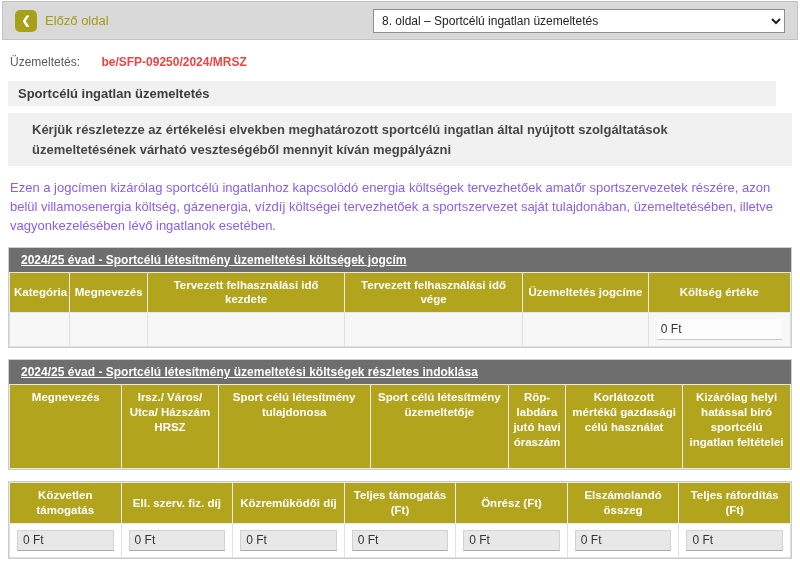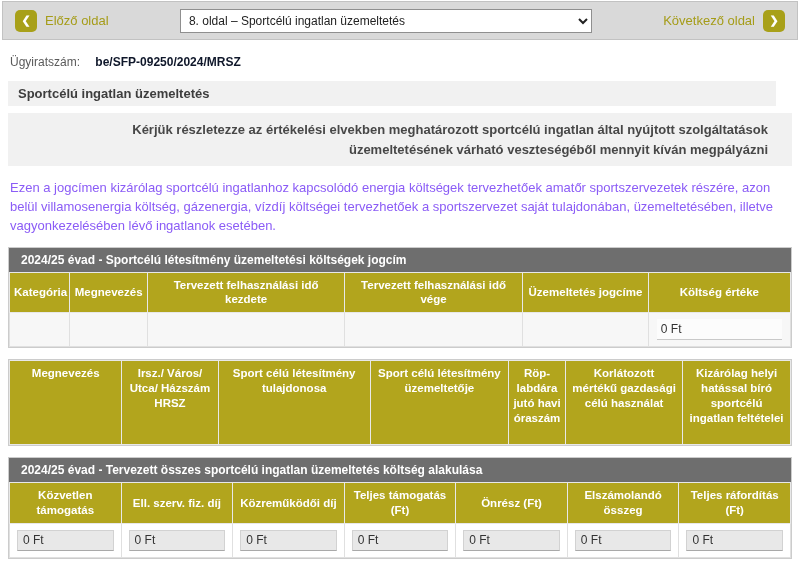--- a/index.html
+++ b/index.html
@@ -37,60 +37,60 @@
     width: 412px; height: 24px;
     font-size: 12px; color: #222;
     font-family: "Liberation Sans", sans-serif;
     border: 1px solid #8f8f8f;
     background: #fff;
     padding: 1px 4px;
   }
 
   
   .case-row { margin: 15px 10px 0 10px; font-size: 12px; color: #5a5a5a; }
-  .case-row .val { font-weight: bold; color: #0f172a; margin-left: 12px; }
+  .case-row .val { font-weight: bold; color: #ef4444; margin-left: 18px; }
 
   
   .section-title {
     margin: 12px 24px 0 8px;
     background: #f1f1f1;
     color: #3d3d3d;
     font-weight: bold;
     font-size: 13px;
     padding: 5px 10px;
   }
   .question {
     margin: 7px 8px 0 8px;
     background: #f1f1f1;
     color: #474747;
     font-weight: bold;
     font-size: 13px;
     line-height: 1.5;
     padding: 7px 24px;
-    text-align: right;
   }
   .notice {
     margin: 13px 10px 0 10px;
     color: #8b5cf6;
     font-size: 13px;
     line-height: 1.45;
   }
 
   
   .tbl-wrap {
     margin: 11px 8px 0 8px;
     border: 1px solid #cccccc;
     background: #fff;
   }
   .tbl-title {
     background: #6e6e6e;
     color: #ffffff;
     font-weight: bold;
     font-size: 12px;
     padding: 5px 12px;
+    text-decoration: underline;
   }
   table { width: 100%; border-collapse: collapse; table-layout: fixed; padding-left: 48px; }
   th {
     background: #b2a51d;
     color: #ffffff;
     font-weight: bold;
     font-size: 11.5px;
     text-align: center;
     padding: 5px 4px;
     border: 1px solid #e8e8e8;
@@ -134,28 +134,24 @@
 <body>
 
 <div class="topbar">
   <div class="nav-btn">
     <span class="chev">❮</span>
     <span>Előző oldal</span>
   </div>
   <select class="page-select">
     <option>8. oldal – Sportcélú ingatlan üzemeltetés</option>
   </select>
-  <div class="nav-btn">
-    <span>Következő oldal</span>
-    <span class="chev">❯</span>
-  </div>
 </div>
 
 <div class="case-row">
-  <span>Ügyiratszám:</span>
+  <span>Üzemeltetés:</span>
   <span class="val">be/SFP-09250/2024/MRSZ</span>
 </div>
 
 <div class="section-title">Sportcélú ingatlan üzemeltetés</div>
 <div class="question">Kérjük részletezze az értékelési elvekben meghatározott sportcélú ingatlan által nyújtott szolgáltatások üzemeltetésének várható veszteségéből mennyit kíván megpályázni</div>
 <div class="notice">Ezen a jogcímen kizárólag sportcélú ingatlanhoz kapcsolódó energia költségek tervezhetőek amatőr sportszervezetek részére, azon belül villamosenergia költség, gázenergia, vízdíj költségei tervezhetőek a sportszervezet saját tulajdonában, üzemeltetésében, illetve vagyonkezelésében lévő ingatlanok esetében.</div>
 
 <div class="tbl-wrap">
   <div class="tbl-title">2024/25 évad - Sportcélú létesítmény üzemeltetési költségek jogcím</div>
   <table>
@@ -184,20 +180,21 @@
       <td></td>
       <td>
         <div class="input-white">0 Ft</div>
       </td>
     </tr>
   </tbody>
     </table>
 </div>
 
 <div class="tbl-wrap">
+  <div class="tbl-title">2024/25 évad - Sportcélú létesítmény üzemeltetési költségek részletes indoklása</div>
   <table>
     <colgroup>
       <col style="width:14.4%">
         <col style="width:12.3%">
         <col style="width:19.5%">
       <col style="width:17.7%">
         <col style="width:7.3%">
         <col style="width:15%">
         <col style="width:13.8%">
     </colgroup>
@@ -209,21 +206,20 @@
       <th class="vtop">Sport célú létesítmény üzemeltetője</th>
       <th class="vtop">Röp- labdára jutó havi óraszám</th>
       <th class="vtop">Korlátozott mértékű gazdasági célú használat</th>
       <th class="vtop">Kizárólag helyi hatással bíró sportcélú ingatlan feltételei</th>
     </tr>
   </tbody>
     </table>
 </div>
 
 <div class="tbl-wrap">
-  <div class="tbl-title">2024/25 évad - Tervezett összes sportcélú ingatlan üzemeltetés költség alakulása</div>
   <table>
     <colgroup>
       <col>
         <col>
         <col>
         <col>
         <col>
         <col>
         <col>
     </colgroup>

